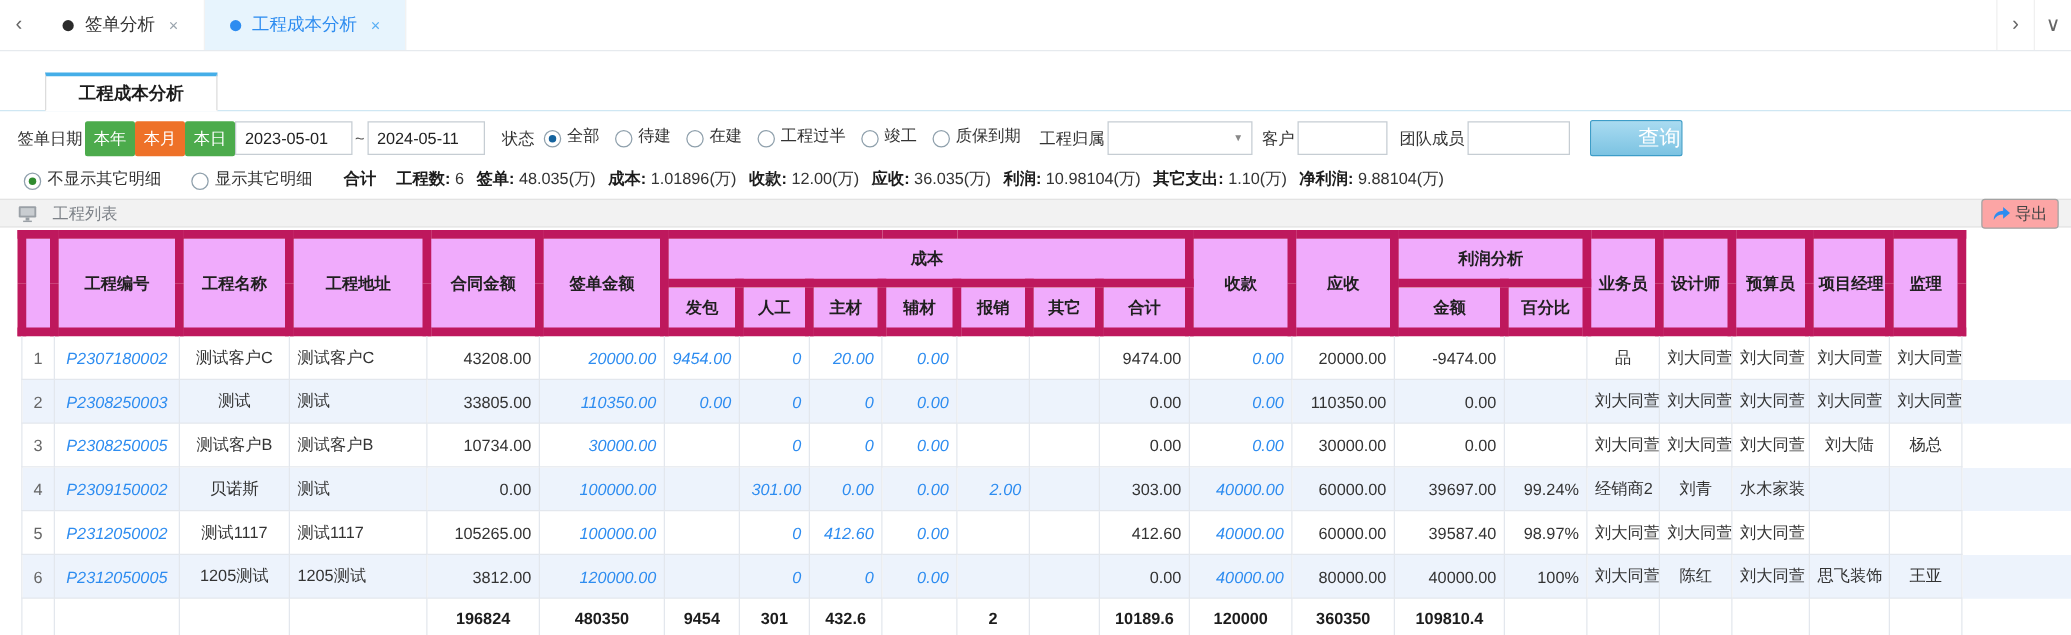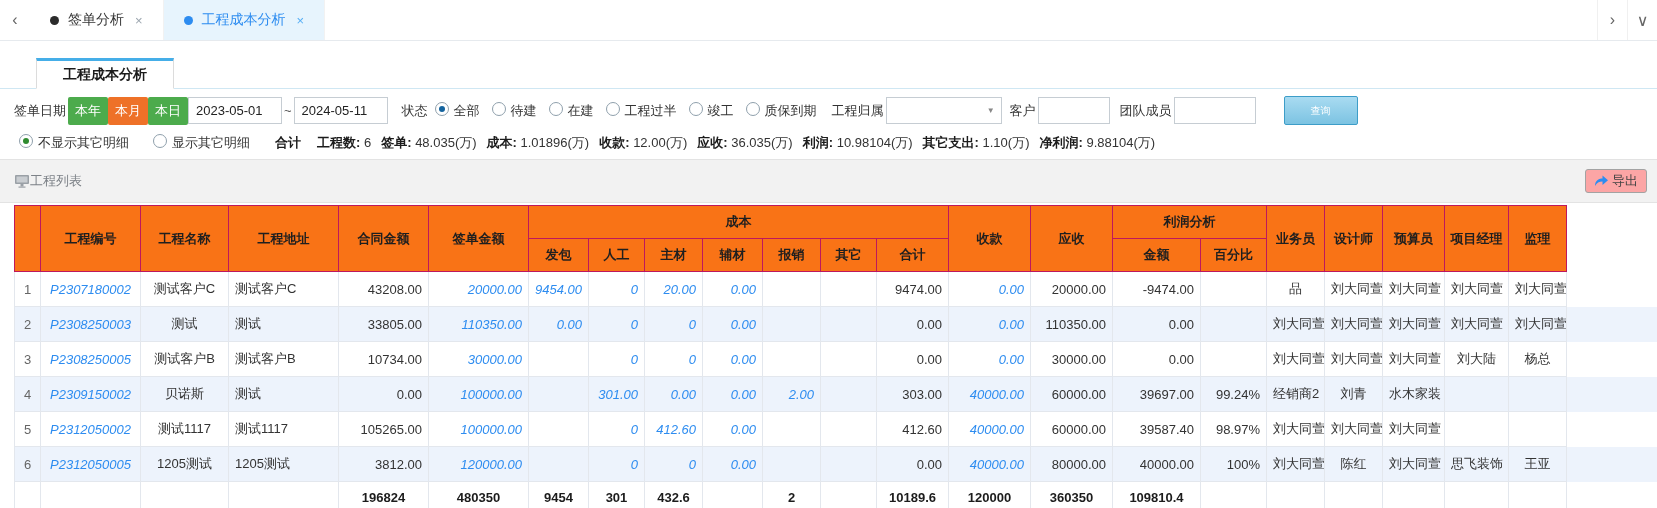--- a/index.html
+++ b/index.html
@@ -25,48 +25,48 @@
     font-weight:bold; font-size:14px; color:#1c1c1c; position:relative; top:0; }
 
   
   .filter-row { display:flex; align-items:center; padding:7px 0 6px 14px; gap:0; white-space:nowrap; }
   .flabel { color:#333; margin-right:2px; }
   .quick-btn { color:#fff; font-size:13px; padding:5px 7px; border:none; border-radius:2px; cursor:pointer; }
   .quick-btn.green { background:#4cab4c; }
   .quick-btn.orange { background:#ee7128; }
   .date-input { width:94px; height:27px; border:1px solid #c6cdd3; padding:0 7px; font-size:13px; color:#222; }
   .tilde { color:#555; padding:0 2px; }
-  .radio { display:inline-flex; align-items:flex-start; gap:5px; margin:0 7px 0 5px; cursor:pointer;font-family:Liberation Mono, monospace; }
+  .radio { display:inline-flex; align-items:flex-end; gap:5px; margin:0 7px 0 5px; cursor:pointer;font-family:Liberation Mono, monospace; }
   .rcircle { width:14px; height:14px; border:1px solid #8fa0ac; border-radius:50%; background:#fff; position:relative; flex:0 0 auto; }
   .rcircle.sel-blue::after, .rcircle.sel-green::after { content:""; position:absolute; left:3px; top:3px; right:3px; bottom:3px; border-radius:50%; }
   .rcircle.sel-blue::after { background:#14639e; }
   .rcircle.sel-green::after { background:#2f8b2f; }
   .belong-select { width:116px; height:27px; border:1px solid #c6cdd3; background:#fff; display:inline-flex; align-items:center; justify-content:flex-end; padding:0 6px; cursor:pointer; }
   .belong-select .arrow { font-size:8px; color:#888; }
   .short-input { height:27px; border:1px solid #c6cdd3; padding:0 6px; font-size:13px; }
   .w70 { width:72px; } .w80 { width:82px; }
-  .search-btn { width:74px; height:29px; margin-left:28px; background:linear-gradient(#a9dbf1,#7cc3e2);
-    border:1px solid #3d9dc8; border-radius:2px; color:#fff; font-size:10px; cursor:pointer; }
+  .search-btn { width:74px; height:29px; margin-left:16px; background:linear-gradient(#a9dbf1,#7cc3e2);
+    border:1px solid #3d9dc8; border-radius:2px; color:#fff; font-size:17px; cursor:pointer;text-align:right; }
 
   
   .option-row { display:flex; align-items:center; padding:3px 0 7px 14px; gap:12px; white-space:nowrap; }
   .sum-label { font-weight:bold; color:#1c1c1c; margin:0 4px 0 6px; }
   .stats span.stat { margin-right:10px; }
   .stats b { font-weight:bold; color:#1c1c1c; }
 
   
-  .list-bar { height:44px; background:#f2f2f2; border-top:1px solid #e3e3e3; border-bottom:1px solid #e3e3e3;
-    display:flex; align-items:center; gap:0; padding:0 10px 0 14px; color:#7d8288; }
+  .list-bar { height:23px; background:#f2f2f2; border-top:1px solid #e3e3e3; border-bottom:1px solid #e3e3e3;
+    display:flex; align-items:center; gap:12px; padding:0 10px 0 14px; color:#7d8288; }
   .export-btn { margin-left:auto; height:24px; background:#fca5a5; border:1px solid #a3a3a3; border-radius:3px;
     display:inline-flex; align-items:center; gap:3px; padding:0 8px; color:#444; cursor:pointer; font-size:13px; }
 
   
   .grid-wrap { padding-left:14px; margin-top:2px; }
   table.grid { border-collapse:collapse; table-layout:fixed; width:1643px; }
-  .grid th { border:1px solid #be185d; background:#f97316; font-weight:bold; font-size:13px; color:#1f1f1f; padding:7px 4px; text-align:center; overflow:hidden; white-space:nowrap; }
+  .grid th { border:7px solid #be185d; background:#f0abfc; font-weight:bold; font-size:13px; color:#1f1f1f; padding:7px 4px; text-align:center; overflow:hidden; white-space:nowrap; }
   .grid td { border:1px solid #e3e7ed; font-size:13px; padding:8px 6px; overflow:hidden; white-space:nowrap; background:#fff; }
   .grid tr.alt td { background:#edf3fc; }
   .grid td.c { text-align:center; } .grid td.r { text-align:right; } .grid td.l { text-align:left; }
   .grid td.idx { color:#666; }
   .grid td.link, .grid td.blue { color:#2d8cf0; cursor:pointer;font-style:italic; }
   .grid tr.totals td { font-weight:bold; text-align:center; background:#fff; color:#1c1c1c; }
   .grid th.filler, .grid td.filler { border:none; border-left:1px solid #d6d9dd; background:#fff; }
   .grid tr.alt td.filler { background:#edf3fc; }
 
   

